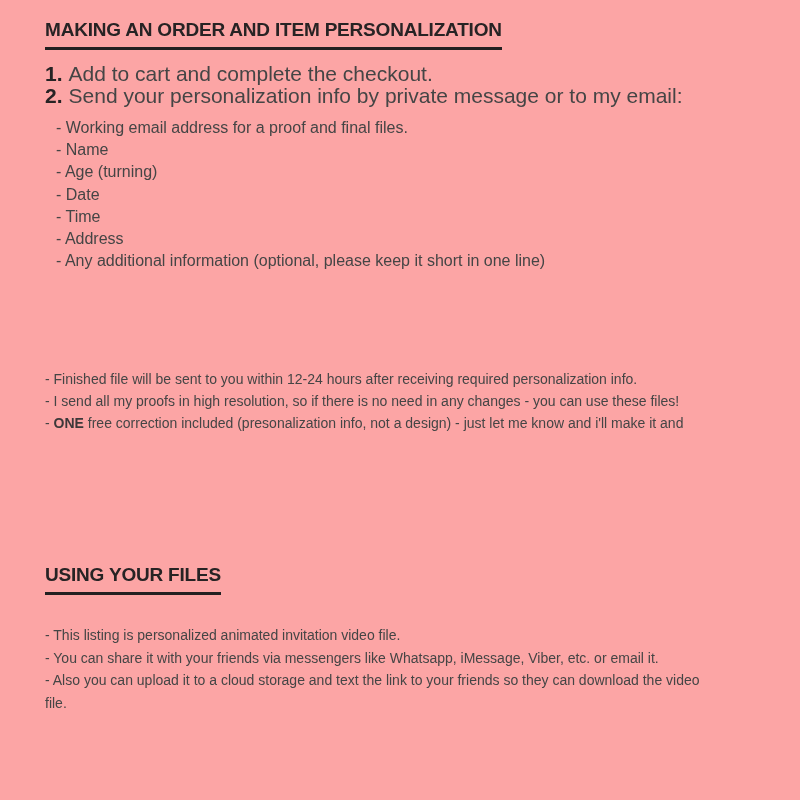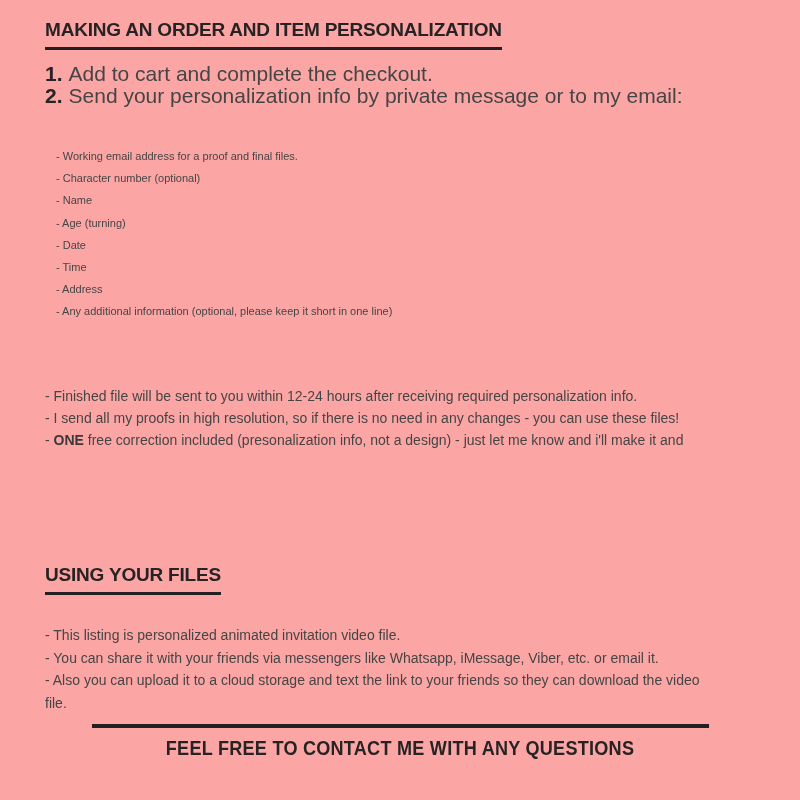--- a/index.html
+++ b/index.html
@@ -12,22 +12,22 @@
   #sec-proof{top:355px;}
   #sec-using{top:563px;}
   .h{
     display:inline-block;margin:0;font-size:19px;line-height:23px;font-weight:800;
     letter-spacing:-0.2px;color:var(--heading,#272324);
     border-bottom:3px solid var(--rule,#232021);padding-bottom:6px;
   }
   .steps{margin-top:13px;font-size:21px;line-height:22px;}
   .step{white-space:nowrap;}
   .num{font-weight:700;color:var(--heading,#272324);margin-right:6px;}
-  .dashlist{margin-top:38px;padding-left:11px;font-size:11px;line-height:22.2px;}
-  .body2{margin-top:30px;font-size:14px;line-height:22px;white-space:nowrap;}
+  .dashlist{margin-top:10px;padding-left:11px;font-size:16px;line-height:22.2px;}
+  .body2{margin-top:13px;font-size:14px;line-height:22px;white-space:nowrap;}
   .body3{margin-top:29px;font-size:14px;line-height:22.5px;white-space:nowrap;}
   .emph{font-weight:700;color:#3c3839;}
   .footer{position:absolute;left:0;top:724px;width:800px;}
   .rule{margin:0 auto;width:617px;height:4px;background:var(--rule,#232021);}
   .ftitle{
     margin-top:8px;text-align:center;font-size:21px;line-height:24px;font-weight:800;
     letter-spacing:0.3px;color:var(--heading,#272324);transform:scaleX(0.86);
   }
 </style>
 </head>
@@ -40,21 +40,20 @@
     <div class="steps">
       <div class="step">
         <span class="num">1.</span><span>Add to cart and complete the checkout.</span>
       </div>
       <div class="step">
         <span class="num">2.</span><span>Send your personalization info by private message or to my email:</span>
       </div>
     </div>
     <div class="dashlist">
       <div>- Working email address for a proof and final files.</div>
-      <div>- Character number (optional)</div>
       <div>- Name</div>
       <div>- Age (turning)</div>
       <div>- Date</div>
       <div>- Time</div>
       <div>- Address</div>
       <div>- Any additional information (optional, please keep it short in one line)</div>
     </div>
   </section>
 
   <section class="sec" id="sec-proof">
@@ -68,18 +67,14 @@
   <section class="sec" id="sec-using">
     <h2 class="h">USING YOUR FILES</h2>
     <div class="body3">
       <div>- This listing is personalized animated invitation video file.</div>
       <div>- You can share it with your friends via messengers like Whatsapp, iMessage, Viber, etc. or email it.</div>
       <div>- Also you can upload it to a cloud storage and text the link to your friends so they can download the video</div>
       <div>file.</div>
     </div>
   </section>
 
-  <div class="footer">
-    <div class="rule"></div>
-    <div class="ftitle">FEEL FREE TO CONTACT ME WITH ANY QUESTIONS</div>
-  </div>
 
 </div>
 
 </body></html>

